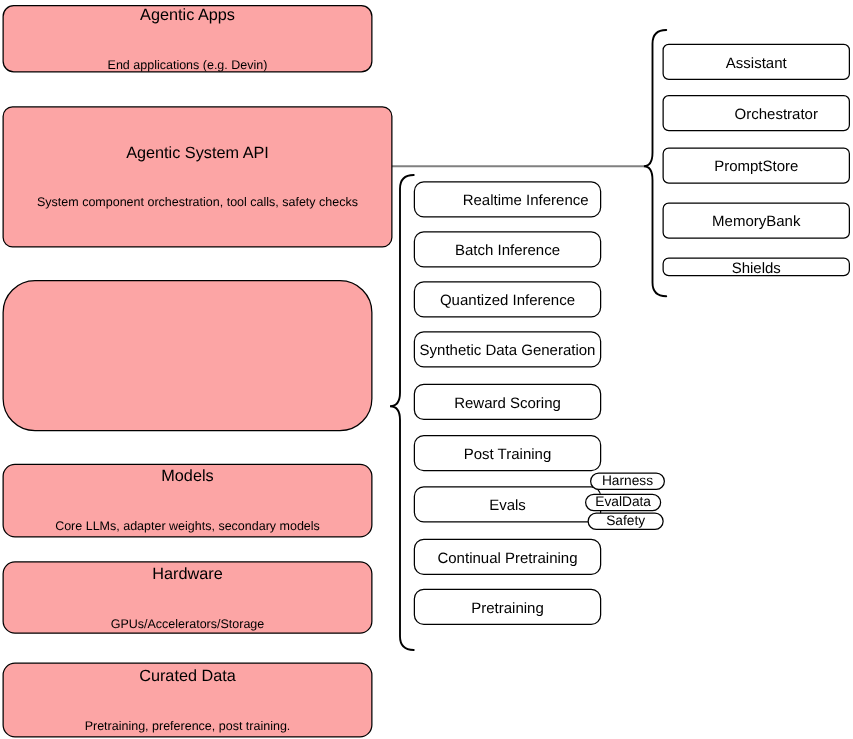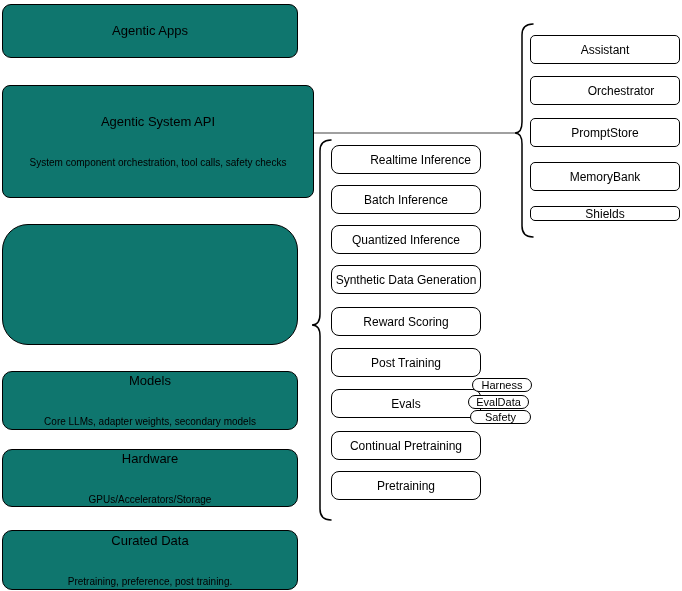--- a/index.html
+++ b/index.html
@@ -8,21 +8,21 @@
     width:682px;height:591px;
     background:#ffffff;
     font-family:"Liberation Sans","DejaVu Sans",sans-serif;
     color:#000;
     overflow:hidden;
   }
   .dbox{
     position:absolute;
     box-sizing:border-box;
     border:1.4px solid #000;
-    background:#0f766e;
+    background:#fca5a5;
     display:flex;
     flex-direction:column;
     align-items:center;
     justify-content:center;
     text-align:right;
     z-index:1;
     gap:24px;
   }
   .dbox .title{
     font-size:13px;
@@ -75,20 +75,21 @@
 
     <line x1="302" y1="133" x2="515" y2="133" stroke="#808080" stroke-width="1.6"></line>
 
     <path d="M331,140 Q320,140 320,151 L320,314 Q320,325 312,325 Q320,325 320,336 L320,509 Q320,520 331,520" fill="none" stroke="#000" stroke-width="1.5" stroke-linecap="round"></path>
 
     <path d="M533,24 Q522,24 522,35 L522,122 Q522,133 515,133 Q522,133 522,144 L522,226 Q522,237 533,237" fill="none" stroke="#000" stroke-width="1.5" stroke-linecap="round"></path>
   </svg>
   <div id="nodes">
       <div class="dbox" style="left: 2px; top: 4px; width: 296px; height: 54px; border-radius: 9px;">
         <div class="title">Agentic Apps</div>
+        <div class="subtitle">End applications (e.g. Devin)</div>
       </div>
       <div class="dbox" style="left: 2px; top: 85px; width: 312px; height: 113px; border-radius: 8px;">
         <div class="title">Agentic System API</div>
         <div class="subtitle">System component orchestration, tool calls, safety checks</div>
       </div>
       <div class="dbox" style="left: 2px; top: 224px; width: 296px; height: 121px; border-radius: 26px;">
       </div>
       <div class="dbox" style="left: 2px; top: 371px; width: 296px; height: 59px; border-radius: 10px;">
         <div class="title">Models</div>
         <div class="subtitle">Core LLMs, adapter weights, secondary models</div>

